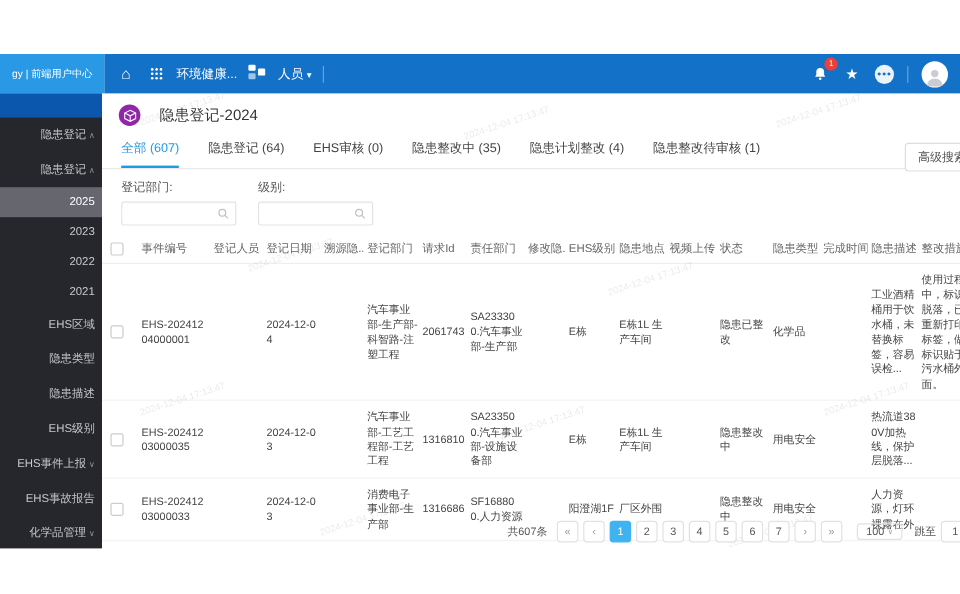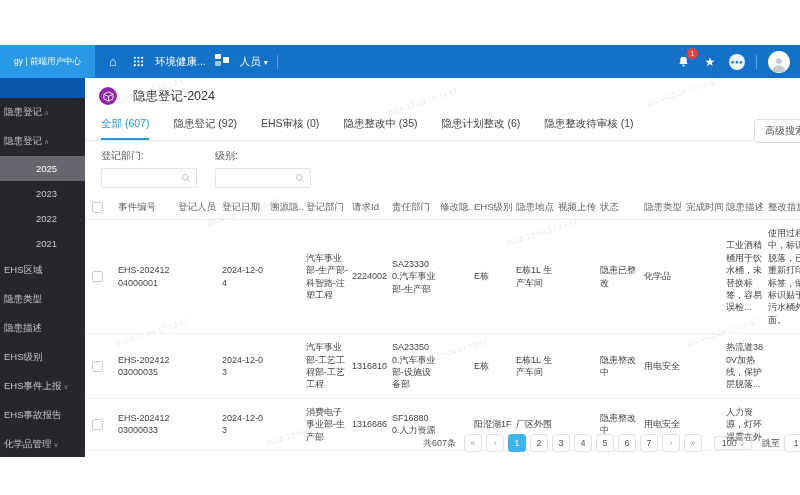--- a/index.html
+++ b/index.html
@@ -3,21 +3,21 @@
 <meta charset="utf-8">
 <style>
   * { box-sizing: border-box; margin: 0; padding: 0; }
   html,body { width:800px; height:495px; background:#fff; overflow:hidden;
               font-family:"Liberation Sans","DejaVu Sans",sans-serif; }
   #canvas { position:relative; width:800px; height:495px; background:#fff; overflow:hidden; }
   #frame  { position:absolute; top:45px; left:0; width:800px; height:412px; }
 
   
   .topbar { position:absolute; top:0; left:0; width:800px; height:33px; display:flex; }
-  .brand  { width:95px; height:33px; background:#2a99e5; color:#fff; font-size:8.5px;
+  .brand  { width:87px; height:33px; background:#2a99e5; color:#fff; font-size:8.5px;
             display:flex; align-items:center; justify-content:center; white-space:nowrap; overflow:hidden; }
   .nav    { flex:1; background:#1371c8; color:#fff; display:flex; align-items:center;
             padding:0 10px; gap:9px; font-size:10.5px; }
   .nav .ic { width:16px; height:16px; display:flex; align-items:center; justify-content:center; flex:0 0 auto; cursor:pointer; }
   .nav-search { display:flex; align-items:center; gap:6px; flex:0 0 auto; }
   .nav-search input { background:transparent; border:none; outline:none; color:#cfe4f7; font-size:9.5px; width:130px; }
   .nav-search input::placeholder { color:#9cc4e8; }
   .nav-right { margin-left:auto; display:flex; align-items:center; gap:11px; }
   .bell-wrap { position:relative; }
   .badge { position:absolute; top:-6px; right:-7px; min-width:11px; height:11px; border-radius:6px;
@@ -29,21 +29,21 @@
   .org-ic { position:relative; width:14px; height:12px; }
   .org-ic i { position:absolute; background:#fff; border-radius:1px; }
   .org-ic i:nth-child(1){ left:0; top:0; width:6px; height:5px; }
   .org-ic i:nth-child(2){ left:0; top:7px; width:6px; height:5px; background:#9cc4e8; }
   .org-ic i:nth-child(3){ left:8px; top:3px; width:6px; height:6px; }
 
   
   .sidebar { position:absolute; top:33px; left:0; width:85px; height:379px; background:#26262d;
              color:#c7c7cc; font-size:9.5px; overflow:hidden; }
   .side-strip { height:20px; background:#0b57ad; display:flex; align-items:center; justify-content:center; }
-  .side-item { padding:8px 6px 8px 4px; display:flex; align-items:center; justify-content:flex-start; cursor:pointer; white-space:nowrap; overflow:hidden; }
+  .side-item { padding:8px 6px 8px 4px; display:flex; align-items:center; justify-content:flex-end; cursor:pointer; white-space:nowrap; overflow:hidden; }
   .side-item .arrow { font-size:7px; color:#8d8d94; margin-left:2px; }
   .side-item.year { padding:7px 6px 7px 36px; }
   .side-item.sel  { background:#66676e; color:#fff; }
 
   
   .main { position:absolute; top:33px; left:85px; width:715px; height:379px; background:#fff; overflow:hidden; }
 
   .title-row { height:36px; display:flex; align-items:center; gap:8px; padding-left:14px; }
   .page-ic { width:18px; height:18px; border-radius:50%; background:#9027a9; display:flex; align-items:center; justify-content:center; }
   .page-title { font-size:12.5px; color:#333; font-weight:500;margin-left:8px; }
@@ -214,24 +214,24 @@
         <svg width="11" height="11" viewBox="0 0 12 12" fill="none" stroke="#fff" stroke-width="1">
               <path d="M6 1 11 3.5v5L6 11 1 8.5v-5z"></path>
               <path d="M1 3.5 6 6l5-2.5M6 6v5"></path>
             </svg>
       </span>
       <span class="page-title">隐患登记-2024</span>
     </div>
 
     <div class="tabs">
       <span class="tab active">全部 (607)</span>
-      <span class="tab">隐患登记 (92)</span>
+      <span class="tab">隐患登记 (64)</span>
       <span class="tab">EHS审核 (0)</span>
       <span class="tab">隐患整改中 (35)</span>
-      <span class="tab">隐患计划整改 (6)</span>
+      <span class="tab">隐患计划整改 (4)</span>
       <span class="tab">隐患整改待审核 (1)</span>
     </div>
     <button class="adv-btn">高级搜索</button>
 
     <div class="filters">
       <div class="fgroup">
         <label>登记部门:</label>
         <div class="fbox">
               <input style="">
           <svg width="10" height="10" viewBox="0 0 14 14" fill="none" stroke="#c0c0c0" stroke-width="1.4">
@@ -276,21 +276,21 @@
     <div class="grid trow">
       <span class="chk"></span>
       <span class="cell">
         <span>EHS-20241204000001</span>
         <span class="dot orange"></span>
       </span>
       <span class="cell"><span class="redacted"></span></span>
       <span class="cell">2024-12-04</span>
       <span class="cell"></span>
       <span class="cell">汽车事业部-生产部-科智路-注塑工程</span>
-      <span class="cell">2224002</span>
+      <span class="cell">2061743</span>
       <span class="cell">SA233300.汽车事业部-生产部</span>
       <span class="cell"></span>
       <span class="cell">E栋</span>
       <span class="cell">E栋1L 生产车间</span>
       <span class="cell"><span class="thumb t1"></span></span>
       <span class="cell">隐患已整改</span>
       <span class="cell">化学品</span>
       <span class="cell"></span>
       <span class="cell">工业酒精桶用于饮水桶，未替换标签，容易误检...</span>
       <span class="cell">使用过程中，标识脱落，已重新打印标签，做标识贴于污水桶外面。</span>

